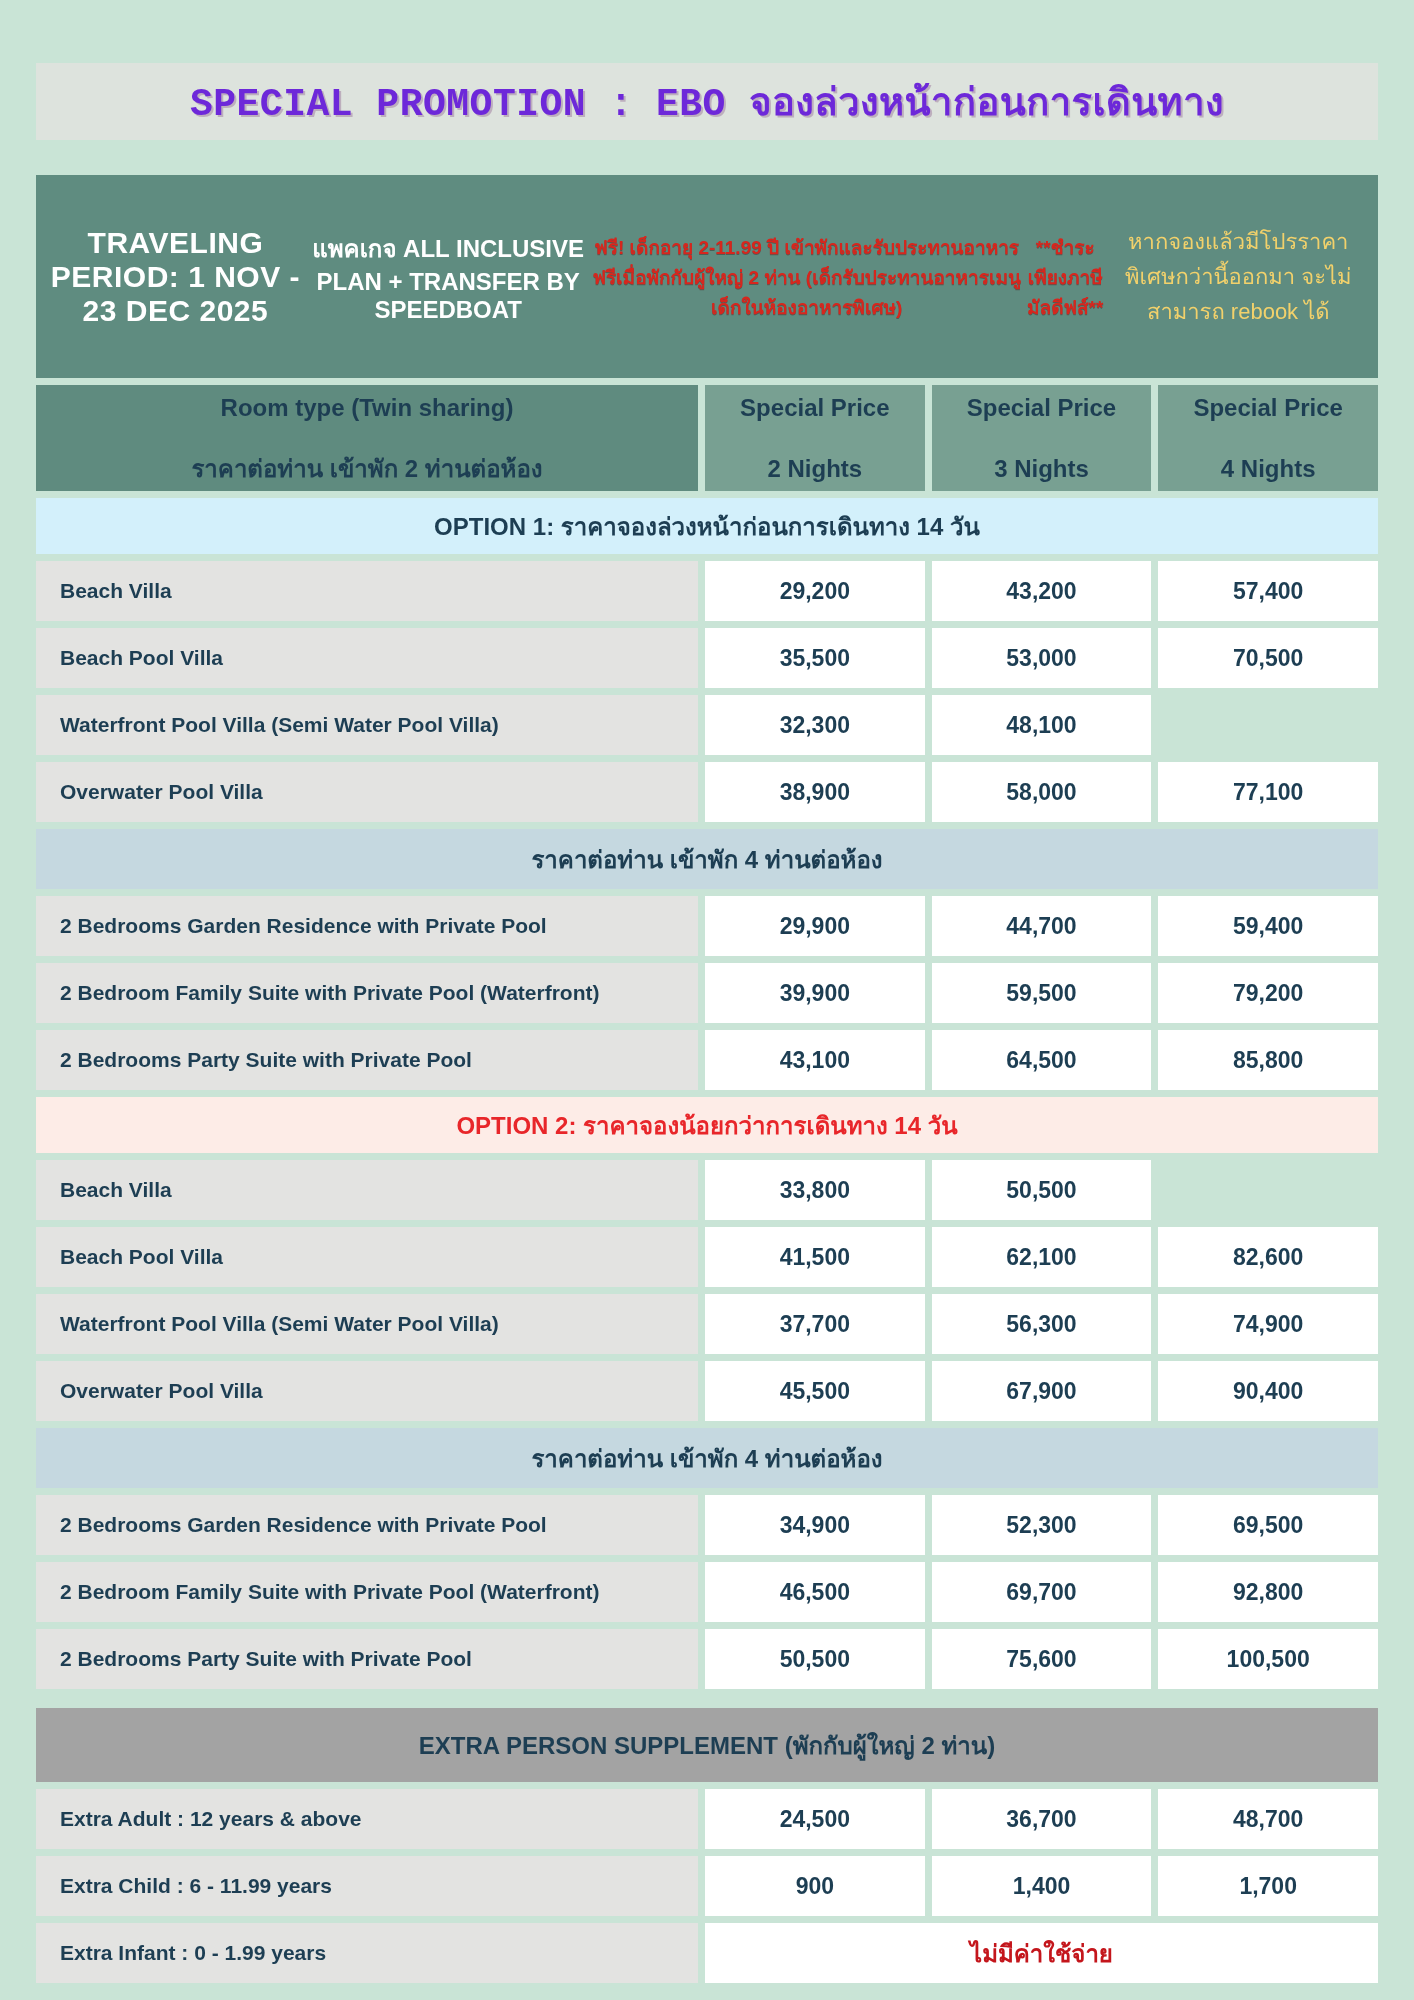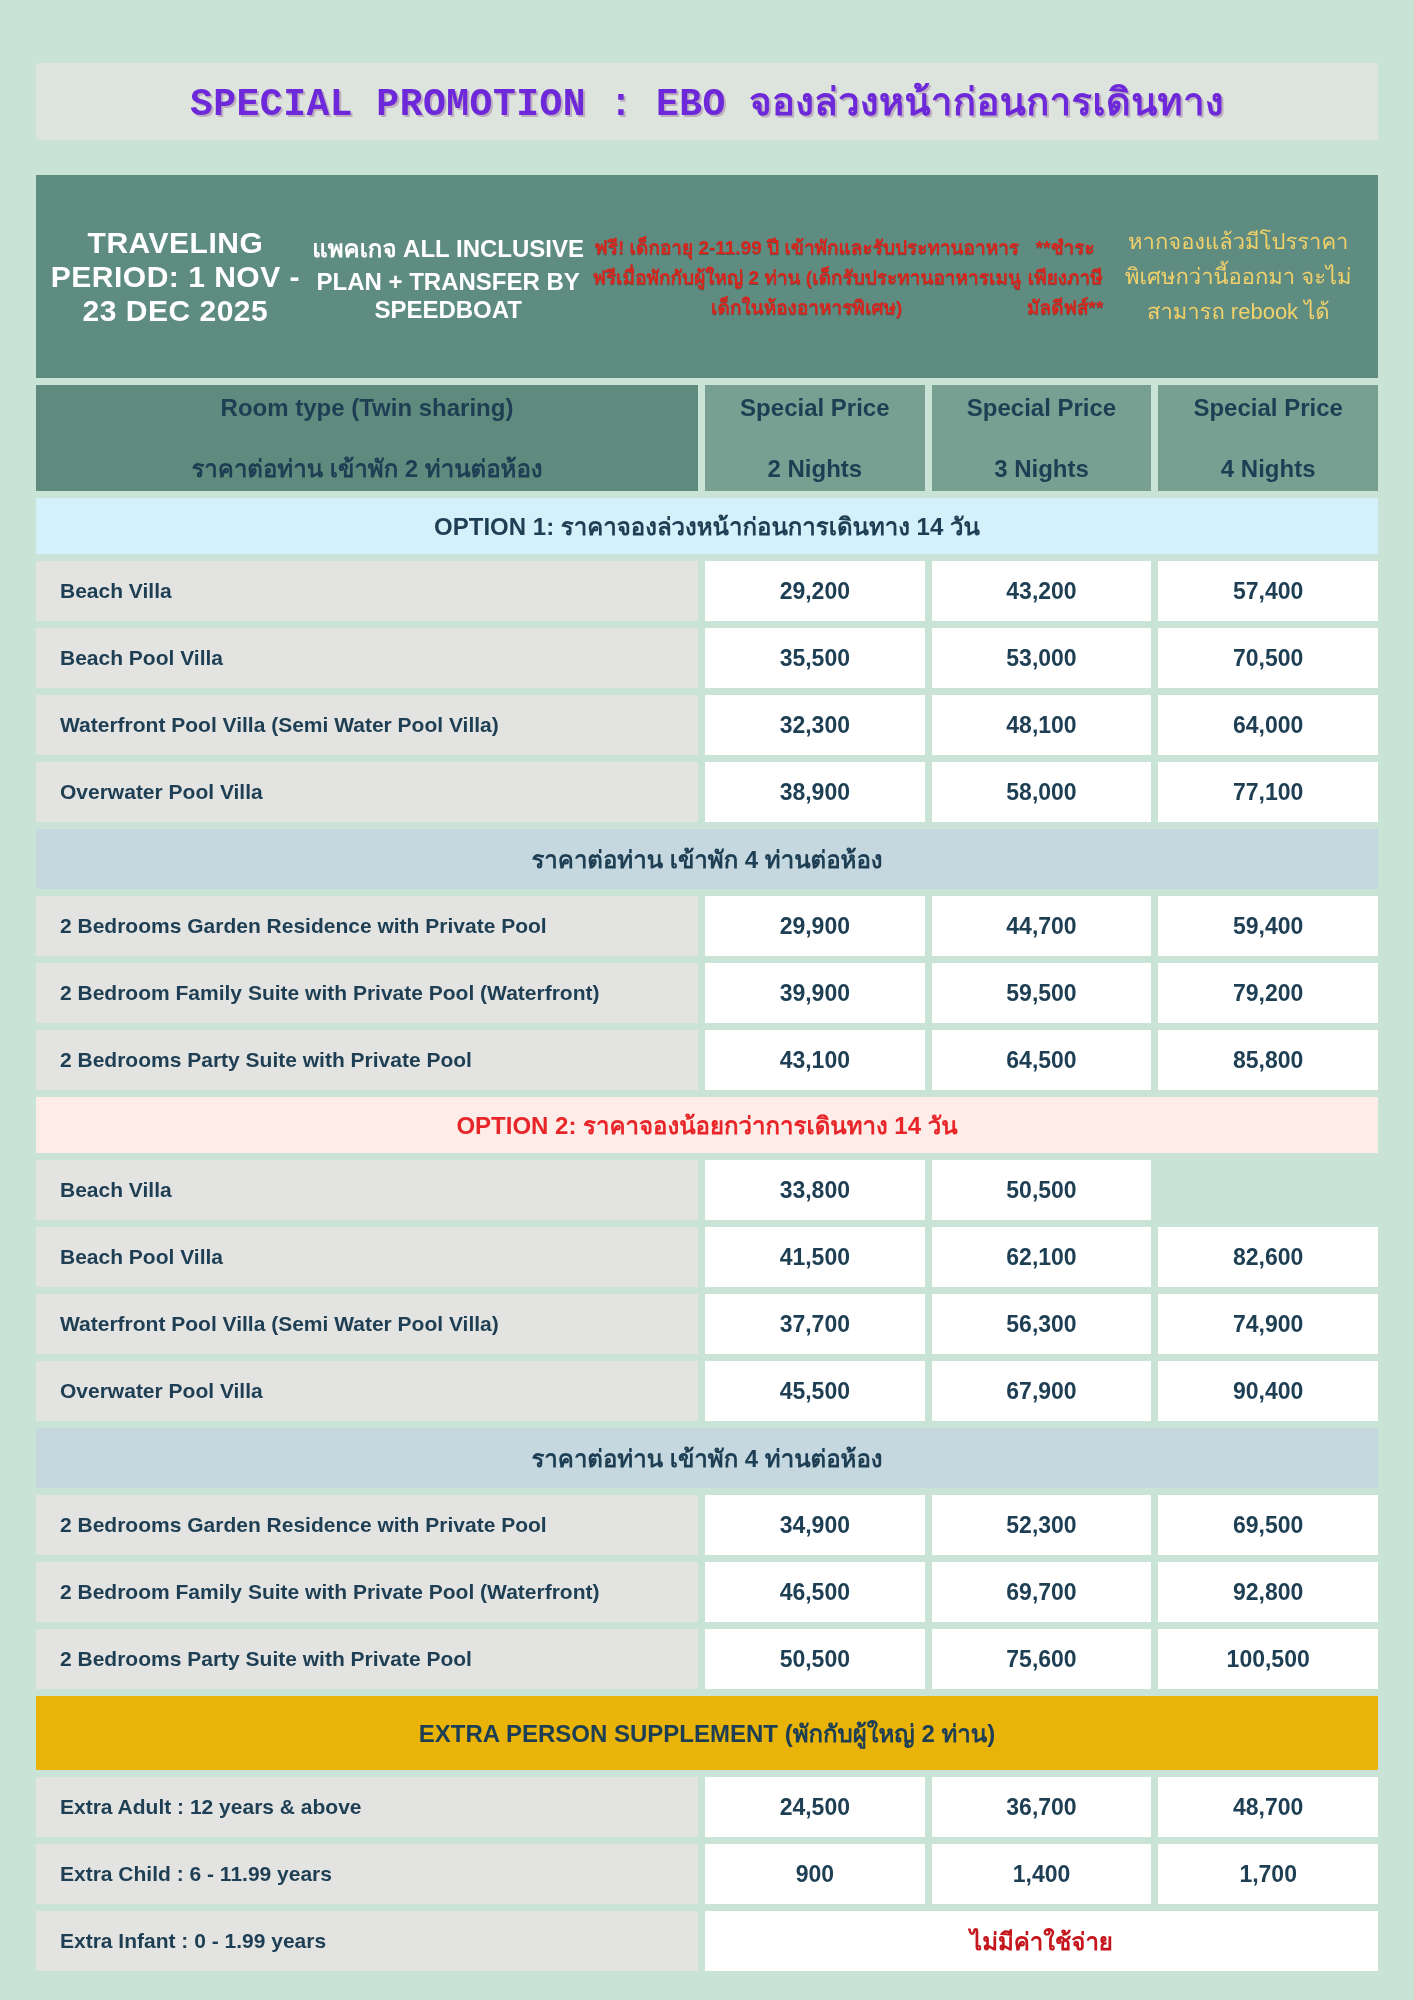--- a/index.html
+++ b/index.html
@@ -42,21 +42,21 @@
   .hdr-row{height:106px;}
   .hdr-cell{background:#78a092;font-weight:bold;font-size:24px;text-align:center;flex-direction:column;line-height:1.55;height:106px;gap:23px;}
   .hdr-room{background:#5f8b7f;}
   .band{
     height:56px;display:flex;align-items:center;justify-content:center;
     font-weight:bold;font-size:24px;text-align:center;
   }
   .band-blue{background:#d3f0fb;color:#1d3e53;}
   .band-pink{background:#fdece7;color:#e8262a;}
   .band-gray{background:#c5d8e0;color:#1d3e53;height:60px;}
-  .band-orange{background:#eab308;color:#1d3e53;height:74px;}
+  .band-orange{background:#a3a3a3;color:#1d3e53;height:74px;margin-top:12px;}
   .price-row .cell{height:60px;}
   .name-cell{background:#e3e3e1;justify-content:flex-start;padding-left:24px;font-weight:bold;font-size:21px;}
   .price-cell{background:#ffffff;font-weight:bold;font-size:23px;}
   .span-cell{grid-column:2 / 5;color:#c4161c;font-size:24px;}
 </style>
 </head>
 <body>
 
 <div class="title-bar">
   <div class="title">SPECIAL PROMOTION : EBO จองล่วงหน้าก่อนการเดินทาง</div>
@@ -102,21 +102,20 @@
       <div class="grid-row price-row">
         <div class="cell name-cell">Beach Pool Villa</div>
         <div class="cell price-cell">35,500</div>
         <div class="cell price-cell">53,000</div>
         <div class="cell price-cell">70,500</div>
       </div>
       <div class="grid-row price-row">
         <div class="cell name-cell">Waterfront Pool Villa (Semi Water Pool Villa)</div>
         <div class="cell price-cell">32,300</div>
         <div class="cell price-cell">48,100</div>
-        <div class="cell price-cell">64,000</div>
       </div>
       <div class="grid-row price-row">
         <div class="cell name-cell">Overwater Pool Villa</div>
         <div class="cell price-cell">38,900</div>
         <div class="cell price-cell">58,000</div>
         <div class="cell price-cell">77,100</div>
       </div>
     </div>
   <div class="band band-gray">ราคาต่อท่าน เข้าพัก 4 ท่านต่อห้อง</div>
   <div class="rows-group">

